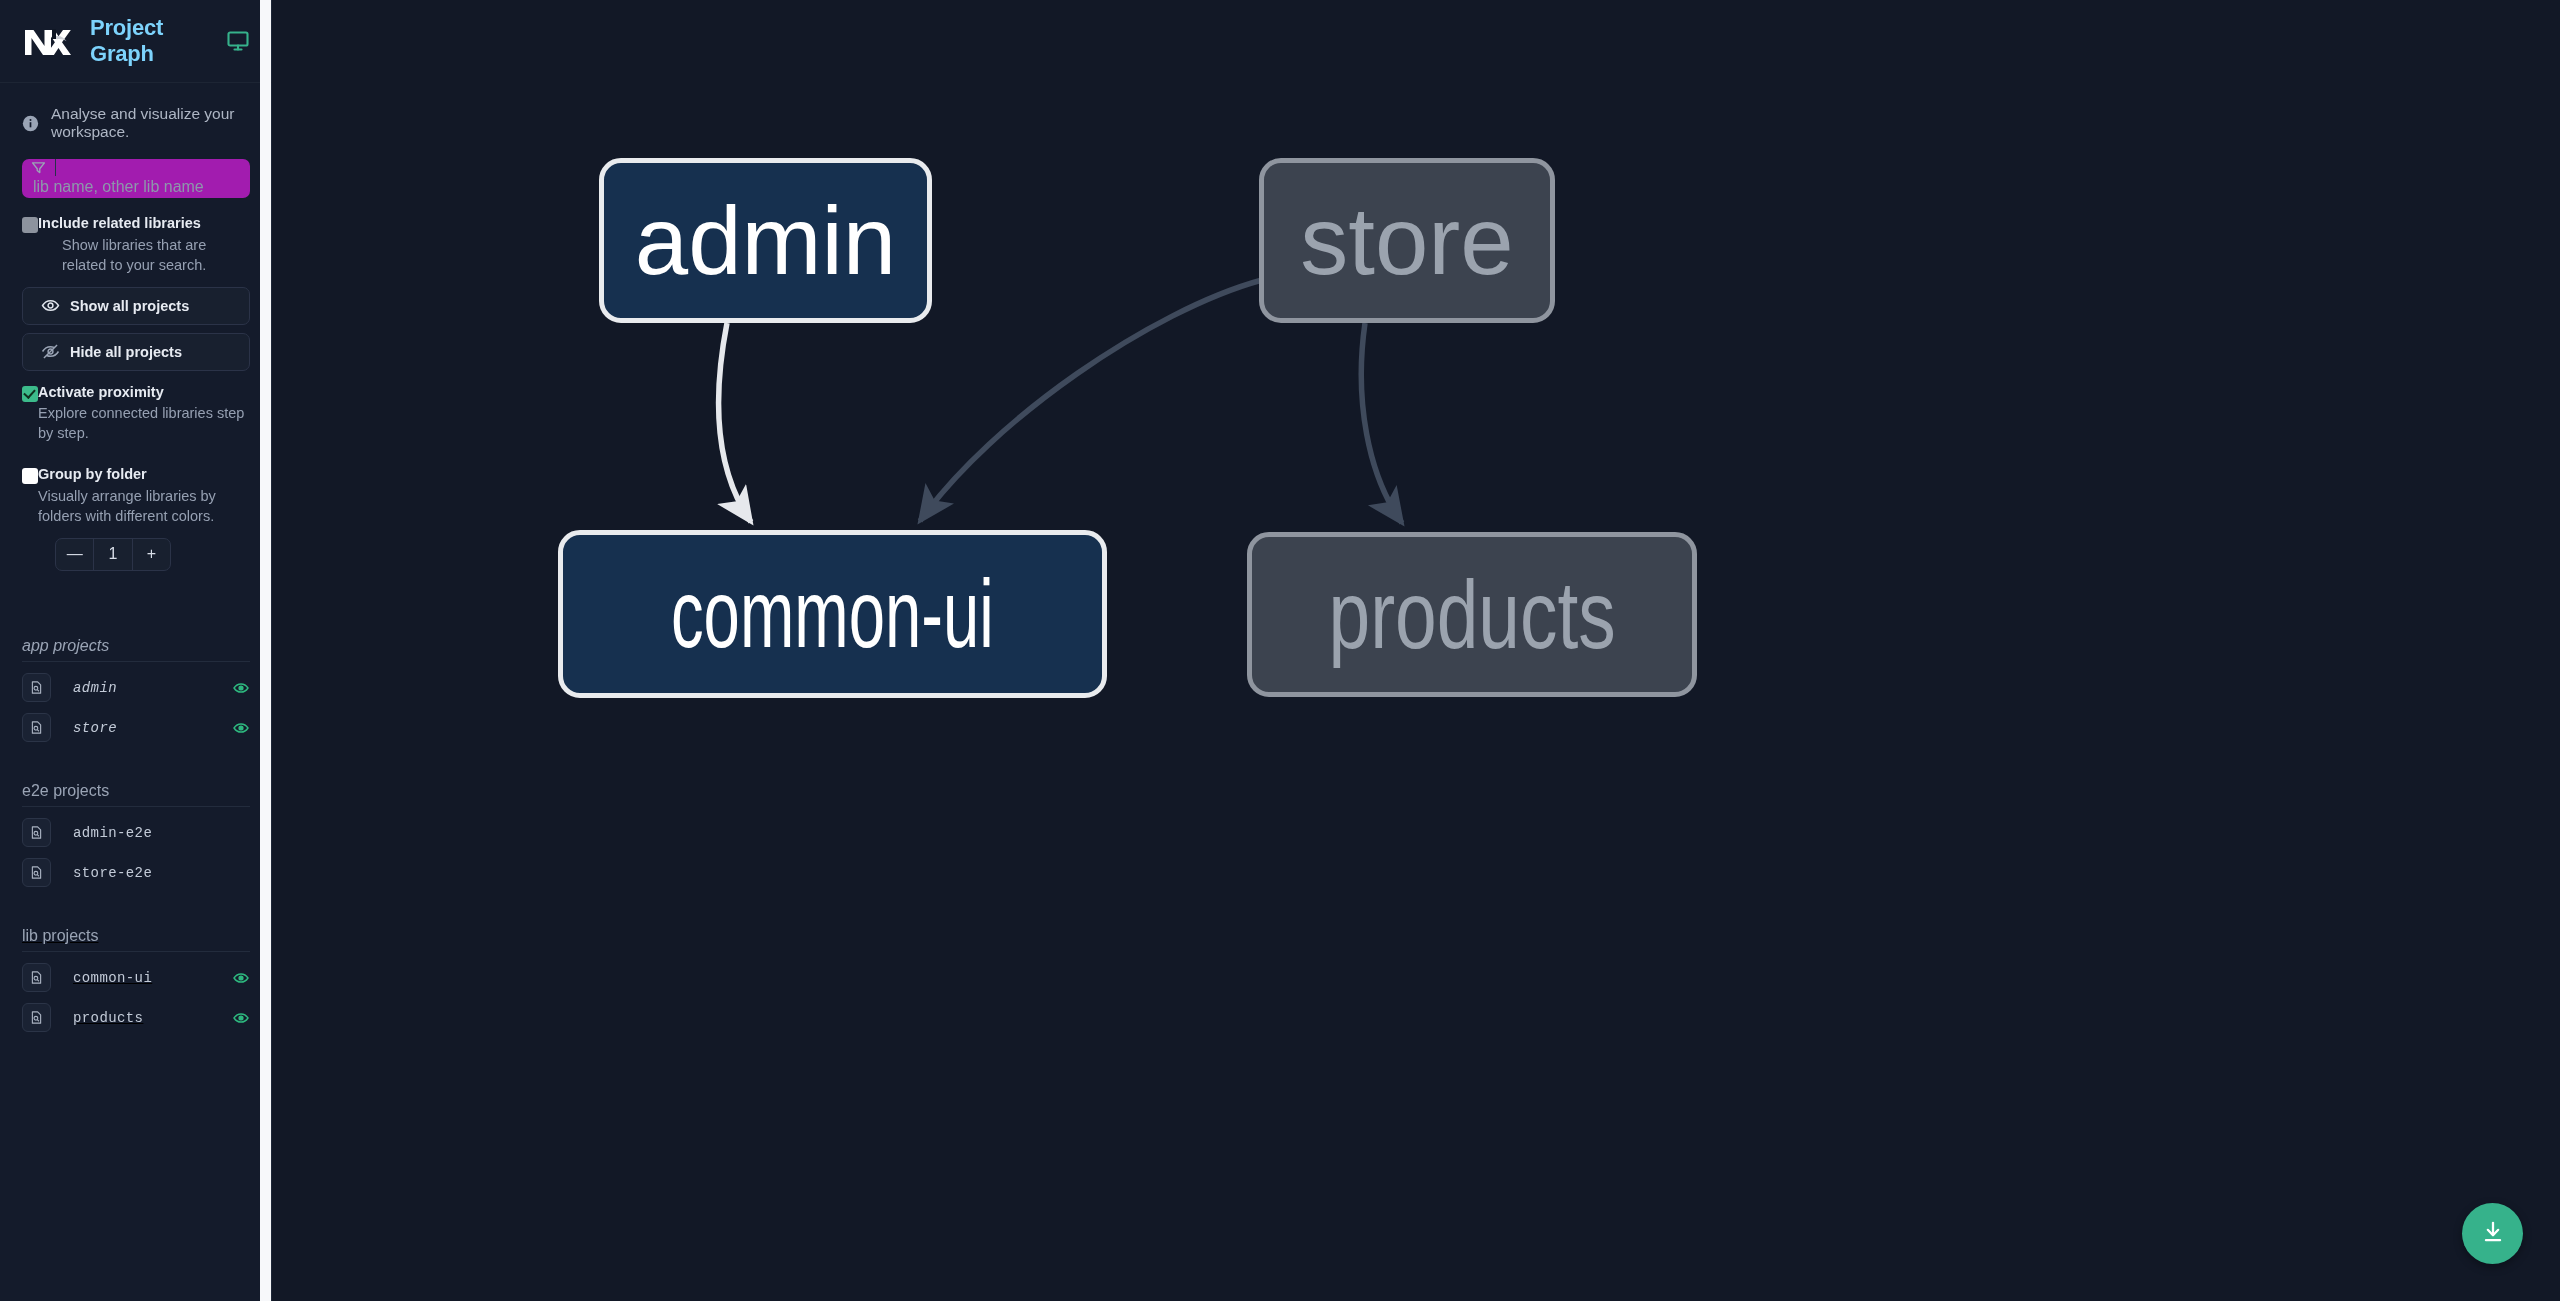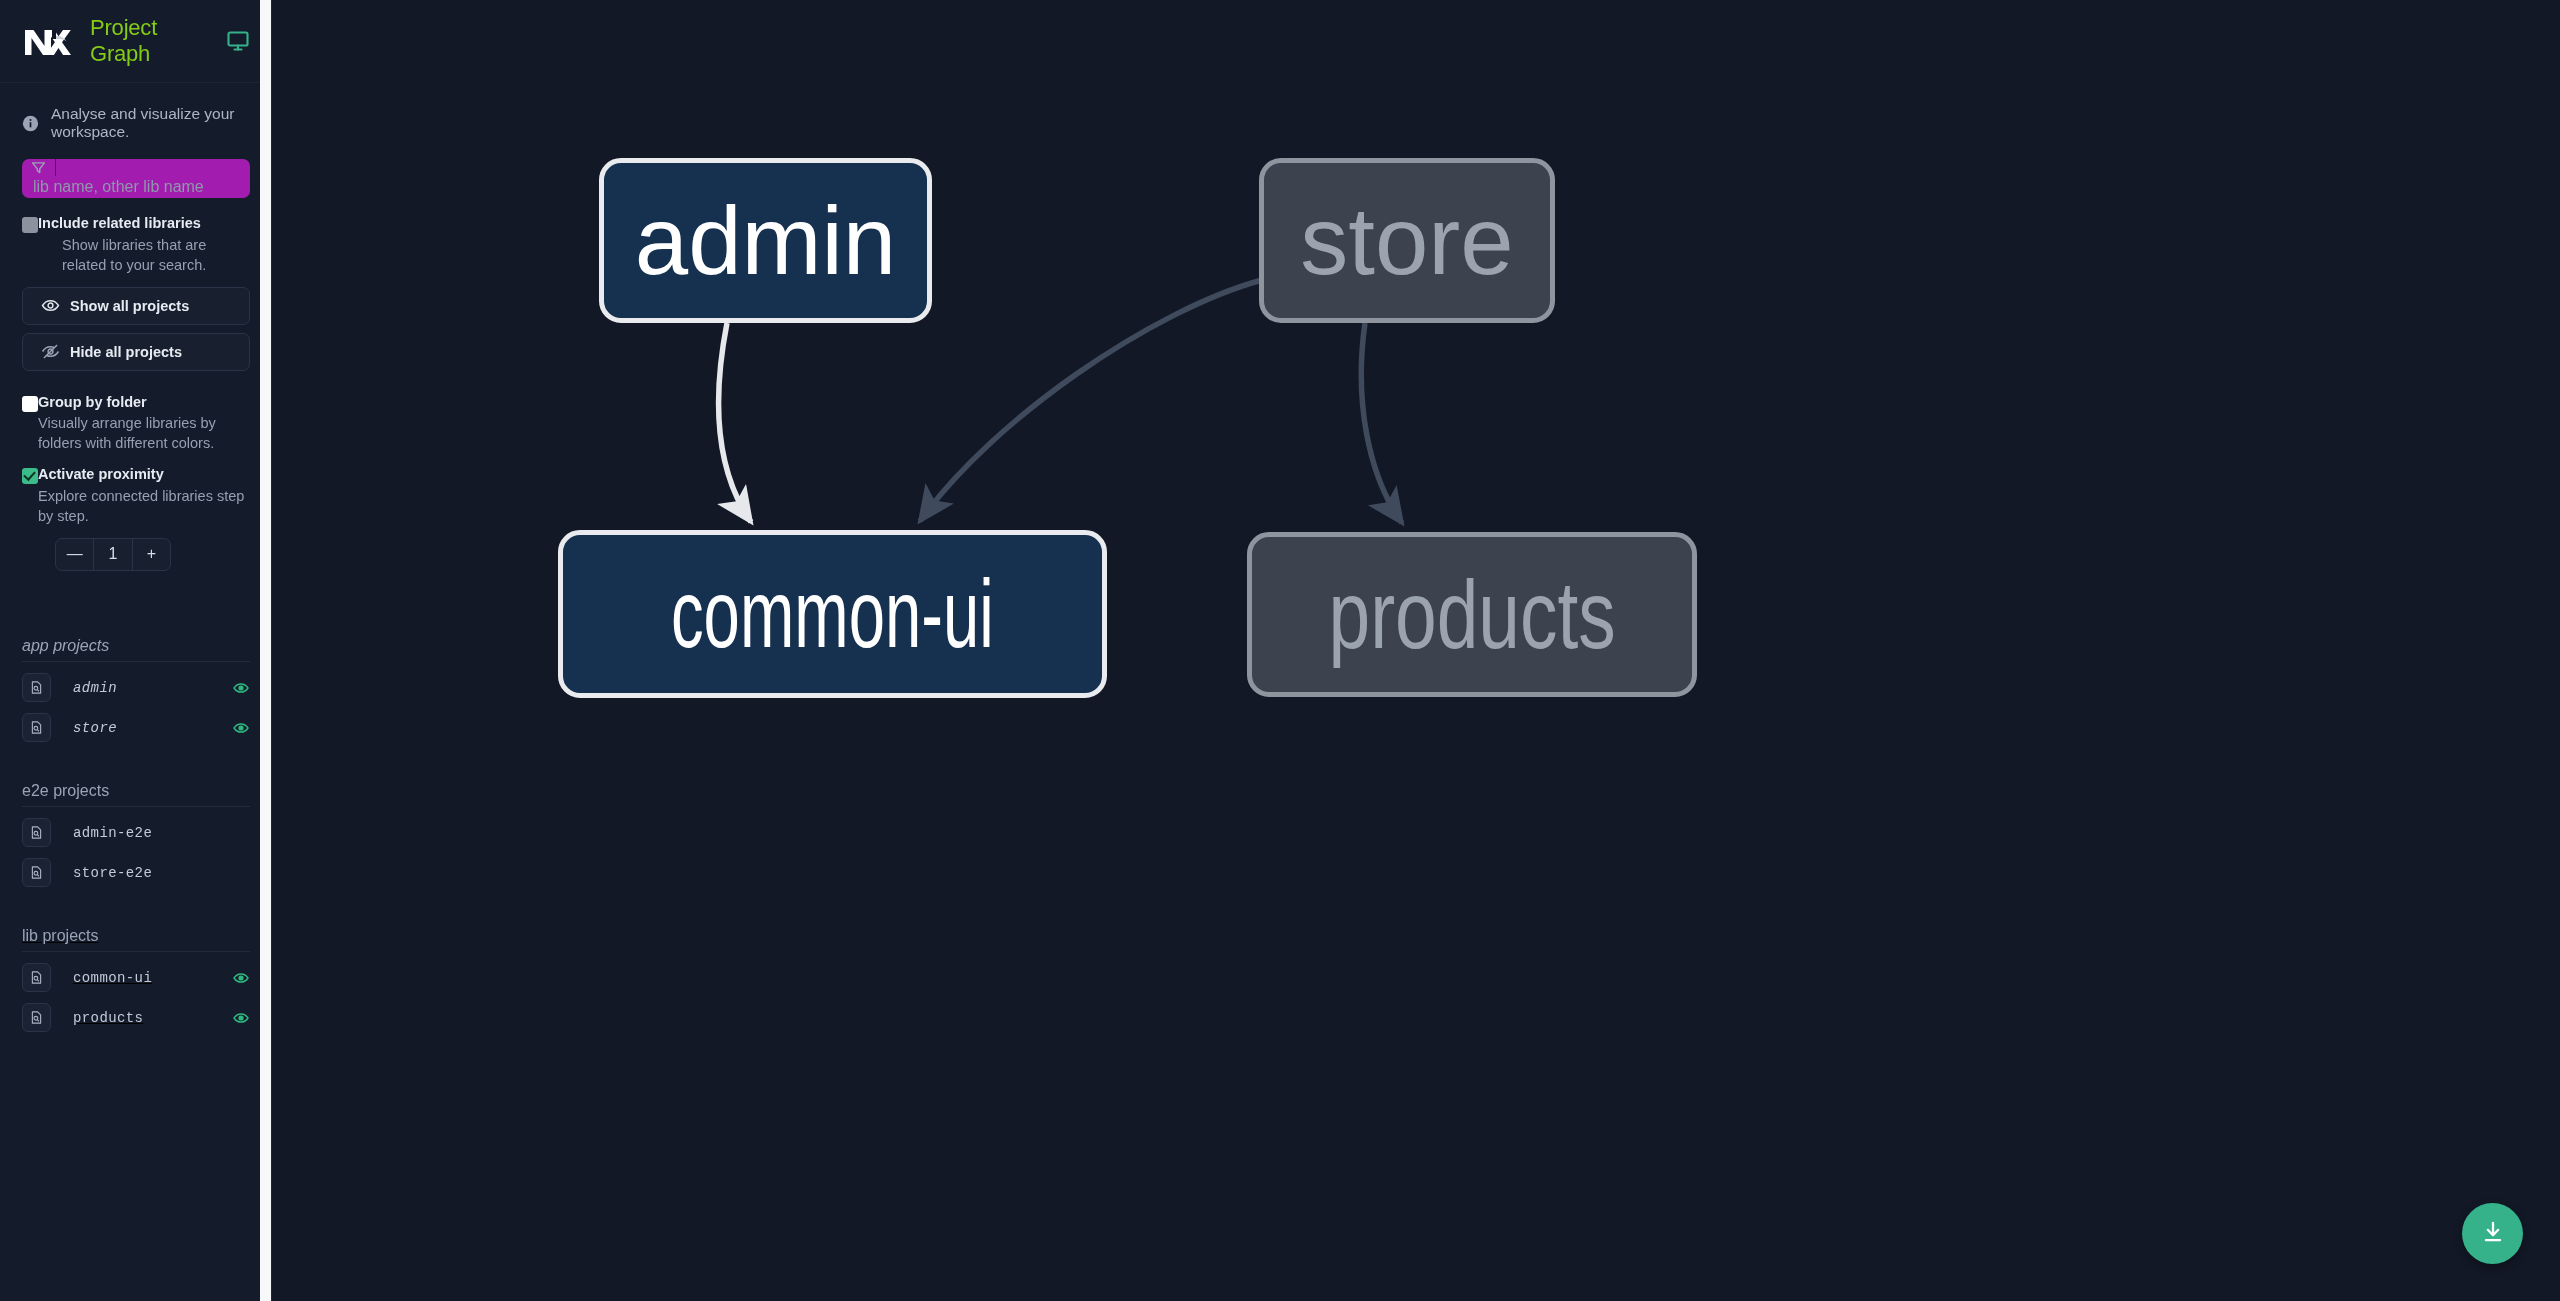--- a/index.html
+++ b/index.html
@@ -25,21 +25,21 @@
     position: relative;
   }
   .sb-header {
     height: 83px;
     display: flex; align-items: center;
     padding: 0 22px;
     border-bottom: 1px solid #1d2534;
   }
   .nx-logo { width: 52px; height: 36px; flex: 0 0 52px; }
   .sb-title {
-    font-size: 22px; font-weight: normal; color: #84cc16;
+    font-size: 22px; font-weight: bold; color: #7dd3fc;
     margin-left: 16px; letter-spacing: -0.2px;
   }
   .monitor-icon { margin-left: 16px; width: 24px; height: 24px; display:block; }
 
   .sb-subtitle {
     display: flex; align-items: center; gap: 12px;
     padding: 22px 22px 0 22px;
     font-size: 15.5px; color: #aeb6c4;
   }
   .info-icon { width: 17px; height: 17px; flex: 0 0 17px; }
@@ -242,33 +242,33 @@
             <svg viewBox="0 0 22 22" width="19" height="19" fill="none" stroke="#9aa4b5" stroke-width="1.7">
               <path d="M1.8 11s3.4-5.6 9.2-5.6c1.5 0 2.9.4 4.1.9M20.2 11s-3.4 5.6-9.2 5.6c-1.6 0-3-.4-4.3-1"></path>
               <circle cx="11" cy="11" r="2.8"></circle>
               <line x1="3.4" y1="18.6" x2="18.6" y2="3.4"></line>
             </svg>
           </span>
           <span>Hide all projects</span>
         </div>
       </div>
 
+      <div class="chk-row" style="padding-top:12px;">
+        <span class="chk on"></span>
+        <span class="chk-text">
+          <span class="chk-label">Activate proximity</span>
+          <span class="chk-desc" style="display:block;">Explore connected libraries step by step.</span>
+        </span>
+      </div>
+
       <div class="chk-row" style="padding-top:22px;">
         <span class="chk off-white"></span>
         <span class="chk-text">
           <span class="chk-label">Group by folder</span>
           <span class="chk-desc" style="display:block;">Visually arrange libraries by folders with different colors.</span>
-        </span>
-      </div>
-
-      <div class="chk-row" style="padding-top:12px;">
-        <span class="chk on"></span>
-        <span class="chk-text">
-          <span class="chk-label">Activate proximity</span>
-          <span class="chk-desc" style="display:block;">Explore connected libraries step by step.</span>
         </span>
       </div>
 
       <div class="stepper">
         <div>—</div>
         <div>1</div>
         <div>+</div>
       </div>
 
       <div class="grp" style="margin-top:66px;font-style:italic;">

